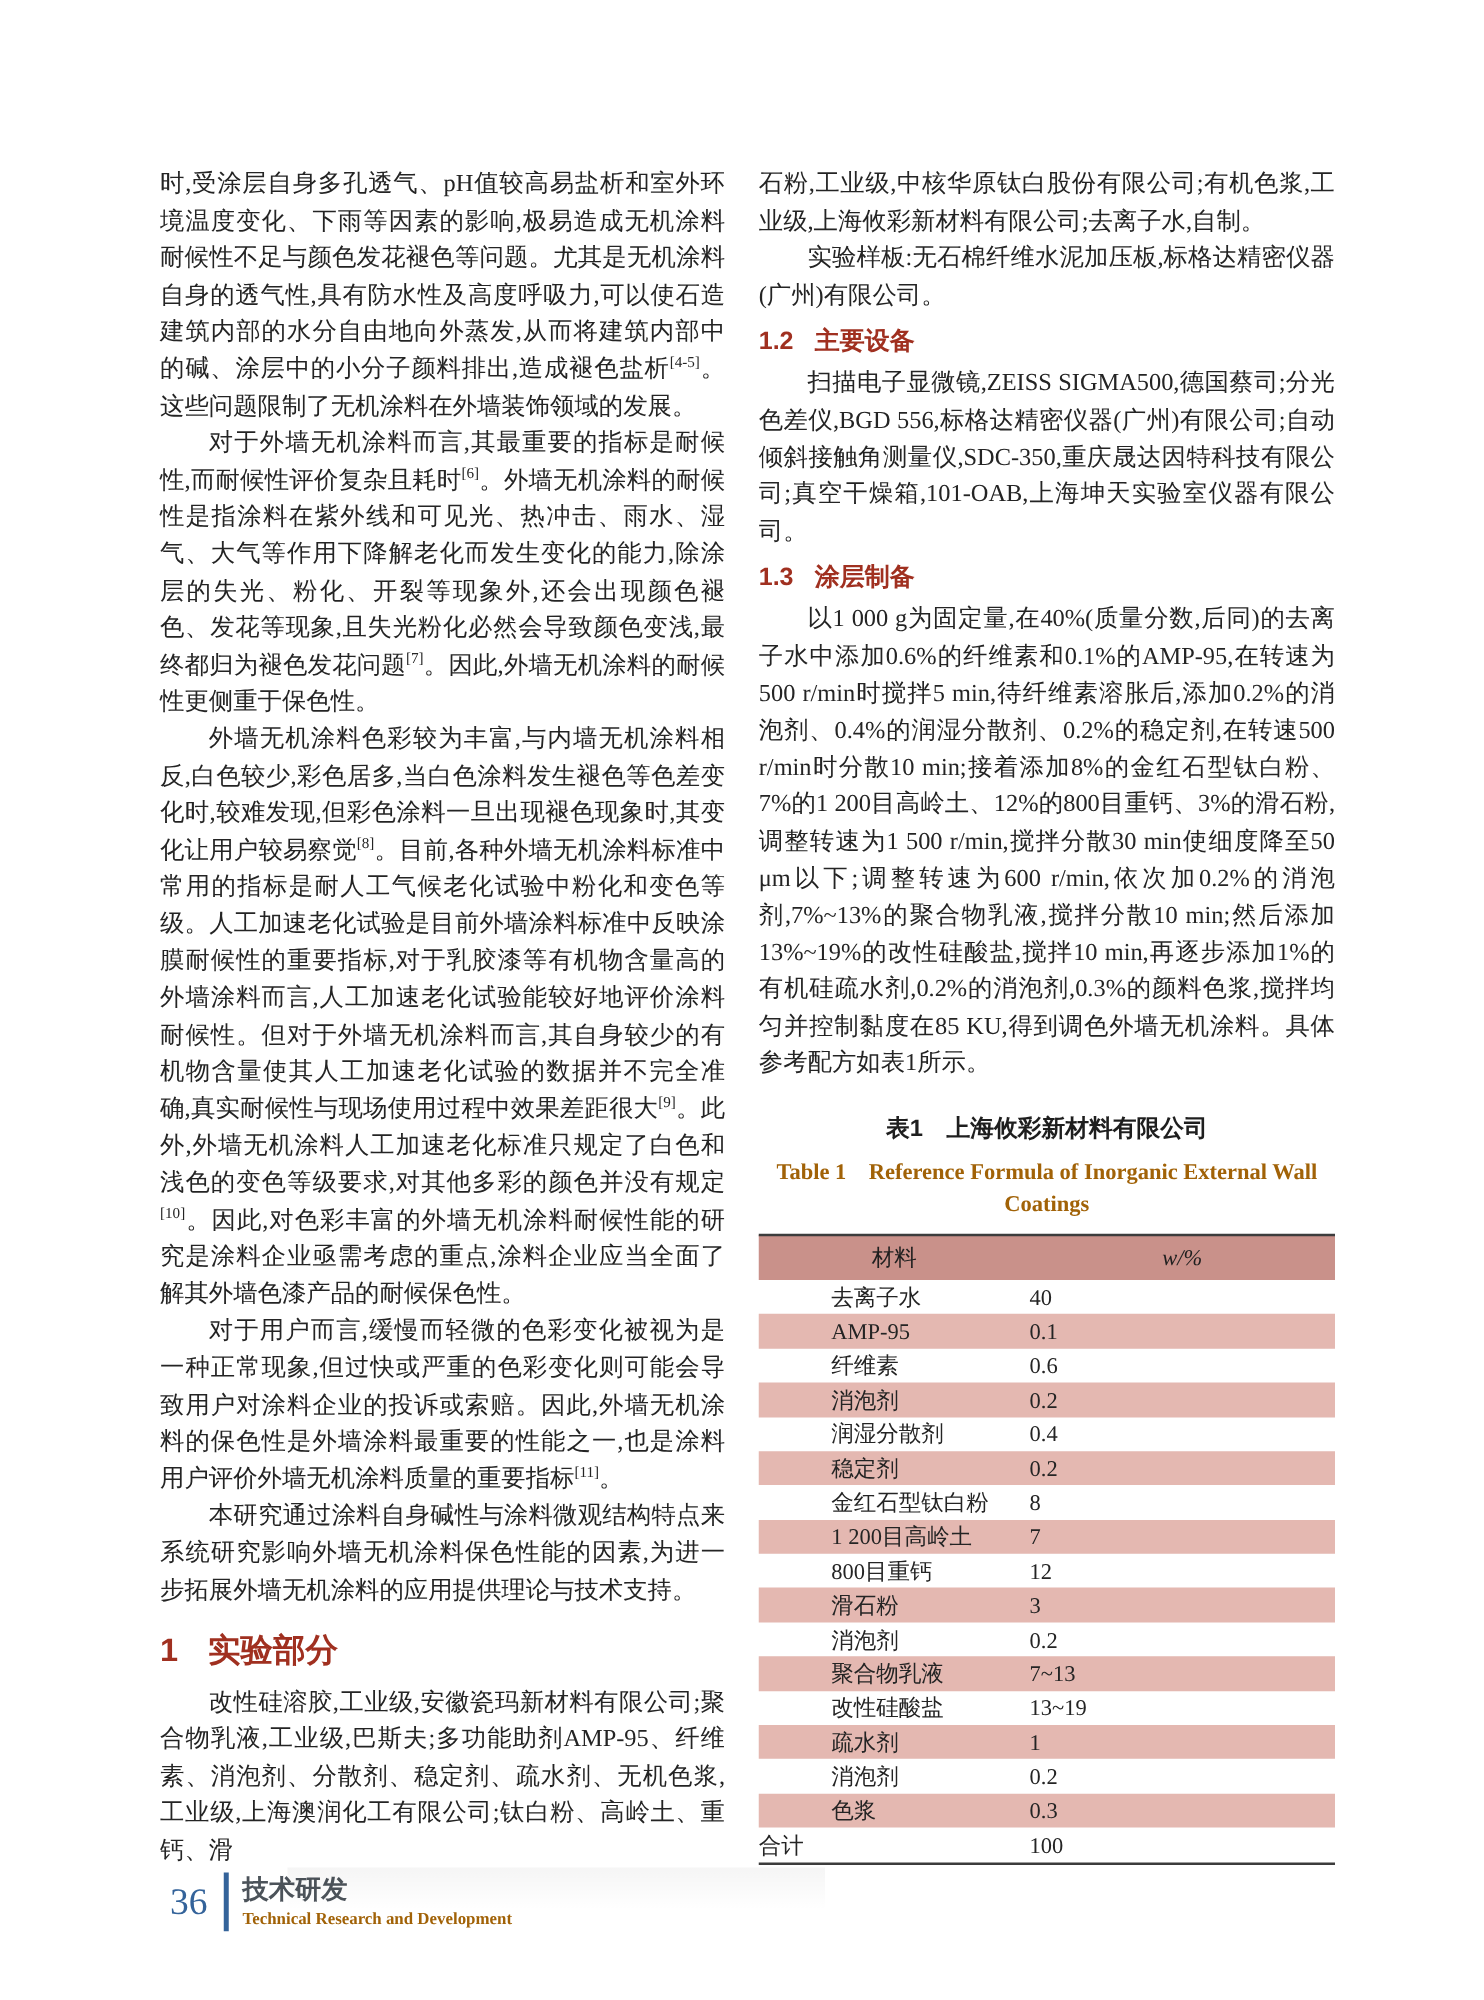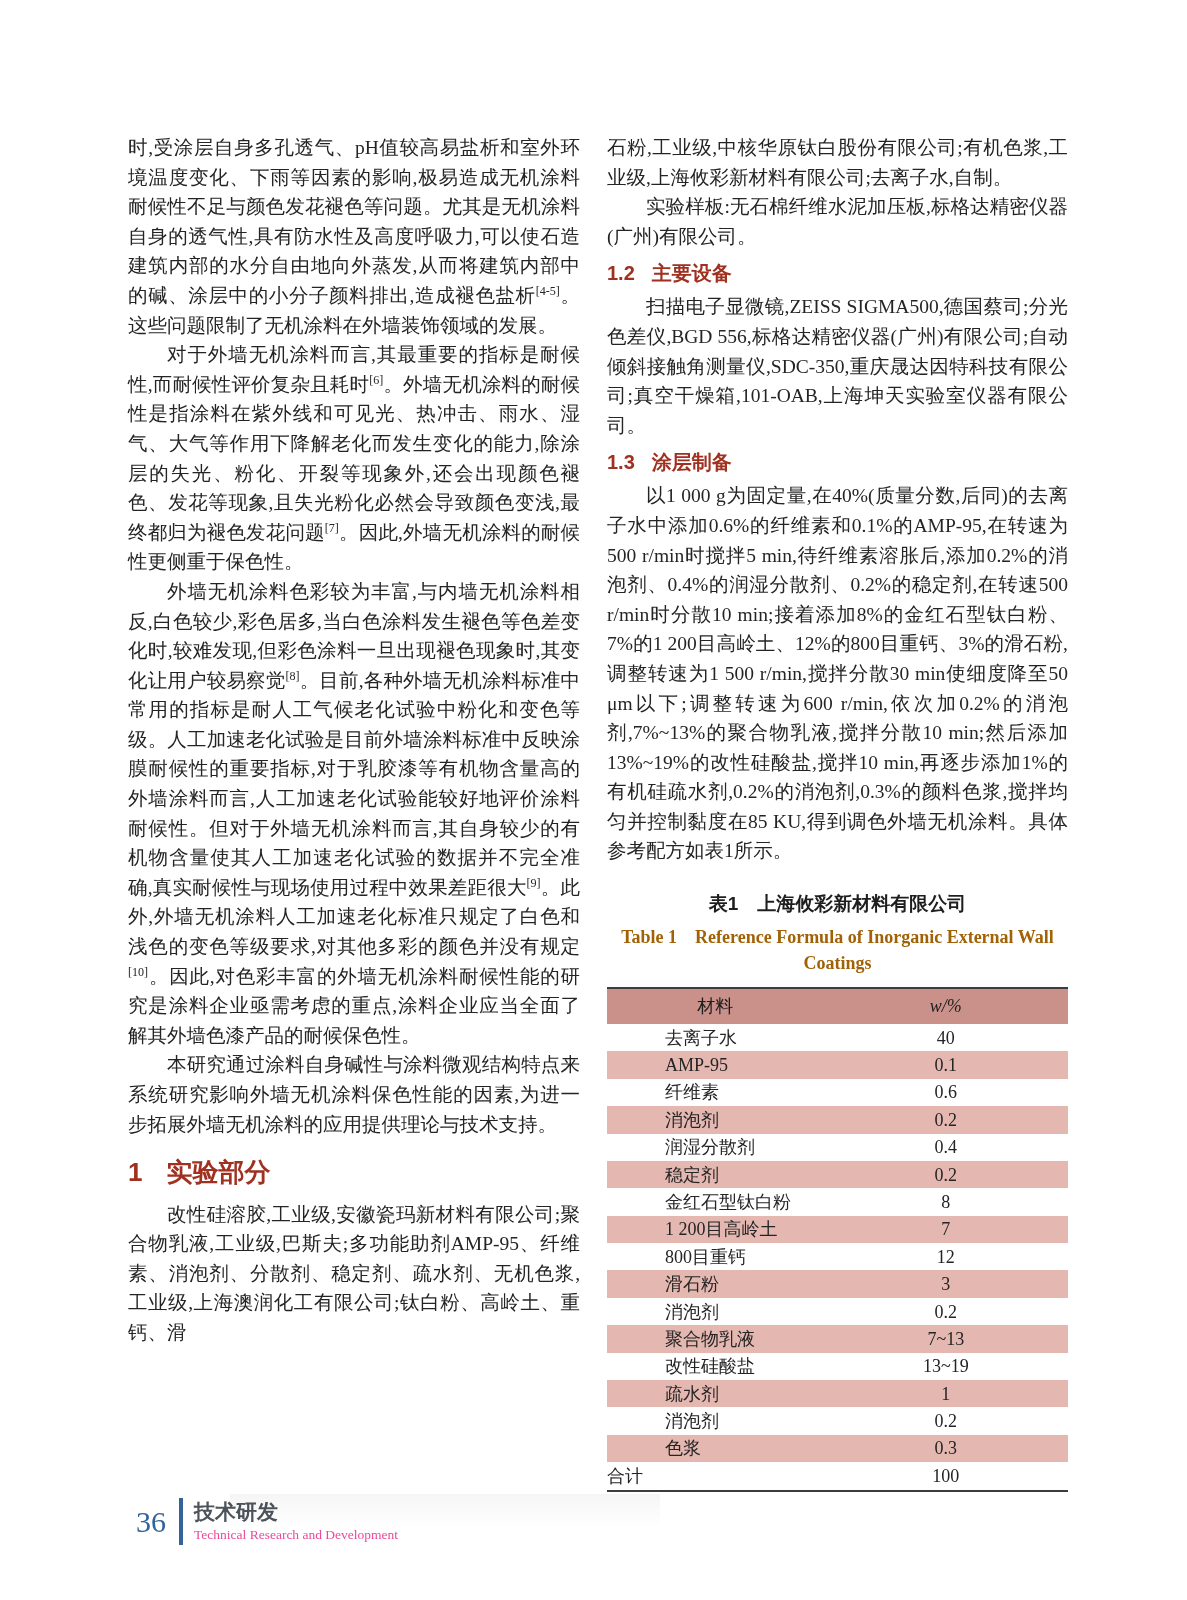--- a/index.html
+++ b/index.html
@@ -54,60 +54,61 @@
     border-top:2px solid #3c3c3c;border-bottom:2px solid #3c3c3c;
     font-size:18px;line-height:1;
   }
   table.formula th{
     background:#c9918a;font-weight:normal;text-align:center;height:33px;
     color:#1e1e1e;
   }
   table.formula th.frac{font-style:italic;}
   table.formula td{height:27.4px;padding:0;}
   table.formula td.mat{padding-left:58px;text-align:left;}
-  table.formula td.val{text-align:center;}
+  table.formula td.val{}
   table.formula tr.shaded{background:#e4b8b1;}
   table.formula tr.total td.mat{text-align:left;padding-left:0;}
   table.formula col.c1{width:47%;}
   table.formula col.c2{width:53%;}
   
   .page-footer{
     position:absolute;left:136px;top:1498px;
     display:flex;align-items:center;
   }
   .page-num{
     font-size:30px;color:#34639a;margin-right:13px;
     font-family:"Liberation Serif","DejaVu Serif",serif;
   }
   .footer-bar{width:4px;height:47px;background:#34639a;margin-right:11px;}
   .footer-text{position:relative;}
   .footer-section-cn{
     font-family:"Liberation Sans","DejaVu Sans",sans-serif;font-weight:bold;
     font-size:21px;color:#4c535a;line-height:1.15;
   }
   .footer-section-en{
-    font-size:13.5px;color:#ec4899;font-weight:normal;margin-top:3px;
+    font-size:13.5px;color:#a16207;font-weight:bold;margin-top:3px;
     font-family:"Liberation Serif","DejaVu Serif",serif;
   }
   .footer-shade{
     position:absolute;left:36px;top:-6px;width:430px;height:34px;
     background:linear-gradient(to bottom,rgba(0,0,0,0.04),rgba(0,0,0,0));
     pointer-events:none;
   }
 </style>
 </head>
 <body>
 
 <div class="page">
 
 
   <div class="col col-left">
     <p class="para no-indent">时,受涂层自身多孔透气、pH值较高易盐析和室外环境温度变化、下雨等因素的影响,极易造成无机涂料耐候性不足与颜色发花褪色等问题。尤其是无机涂料自身的透气性,具有防水性及高度呼吸力,可以使石造建筑内部的水分自由地向外蒸发,从而将建筑内部中的碱、涂层中的小分子颜料排出,造成褪色盐析<sup>[4-5]</sup>。这些问题限制了无机涂料在外墙装饰领域的发展。</p>
     <p class="para">对于外墙无机涂料而言,其最重要的指标是耐候性,而耐候性评价复杂且耗时<sup>[6]</sup>。外墙无机涂料的耐候性是指涂料在紫外线和可见光、热冲击、雨水、湿气、大气等作用下降解老化而发生变化的能力,除涂层的失光、粉化、开裂等现象外,还会出现颜色褪色、发花等现象,且失光粉化必然会导致颜色变浅,最终都归为褪色发花问题<sup>[7]</sup>。因此,外墙无机涂料的耐候性更侧重于保色性。</p>
     <p class="para">外墙无机涂料色彩较为丰富,与内墙无机涂料相反,白色较少,彩色居多,当白色涂料发生褪色等色差变化时,较难发现,但彩色涂料一旦出现褪色现象时,其变化让用户较易察觉<sup>[8]</sup>。目前,各种外墙无机涂料标准中常用的指标是耐人工气候老化试验中粉化和变色等级。人工加速老化试验是目前外墙涂料标准中反映涂膜耐候性的重要指标,对于乳胶漆等有机物含量高的外墙涂料而言,人工加速老化试验能较好地评价涂料耐候性。但对于外墙无机涂料而言,其自身较少的有机物含量使其人工加速老化试验的数据并不完全准确,真实耐候性与现场使用过程中效果差距很大<sup>[9]</sup>。此外,外墙无机涂料人工加速老化标准只规定了白色和浅色的变色等级要求,对其他多彩的颜色并没有规定<sup>[10]</sup>。因此,对色彩丰富的外墙无机涂料耐候性能的研究是涂料企业亟需考虑的重点,涂料企业应当全面了解其外墙色漆产品的耐候保色性。</p>
+    <p class="para">对于用户而言,缓慢而轻微的色彩变化被视为是一种正常现象,但过快或严重的色彩变化则可能会导致用户对涂料企业的投诉或索赔。因此,外墙无机涂料的保色性是外墙涂料最重要的性能之一,也是涂料用户评价外墙无机涂料质量的重要指标<sup>[11]</sup>。</p>
     <p class="para">本研究通过涂料自身碱性与涂料微观结构特点来系统研究影响外墙无机涂料保色性能的因素,为进一步拓展外墙无机涂料的应用提供理论与技术支持。</p>
     <div class="h1">
       <span class="sec-num">1</span><span>实验部分</span>
     </div>
     <p class="para">改性硅溶胶,工业级,安徽瓷玛新材料有限公司;聚合物乳液,工业级,巴斯夫;多功能助剂AMP-95、纤维素、消泡剂、分散剂、稳定剂、疏水剂、无机色浆,工业级,上海澳润化工有限公司;钛白粉、高岭土、重钙、滑</p>
   </div>
 
   <div class="col col-right">
     <p class="para no-indent">石粉,工业级,中核华原钛白股份有限公司;有机色浆,工业级,上海攸彩新材料有限公司;去离子水,自制。</p>
     <p class="para">实验样板:无石棉纤维水泥加压板,标格达精密仪器(广州)有限公司。</p>

